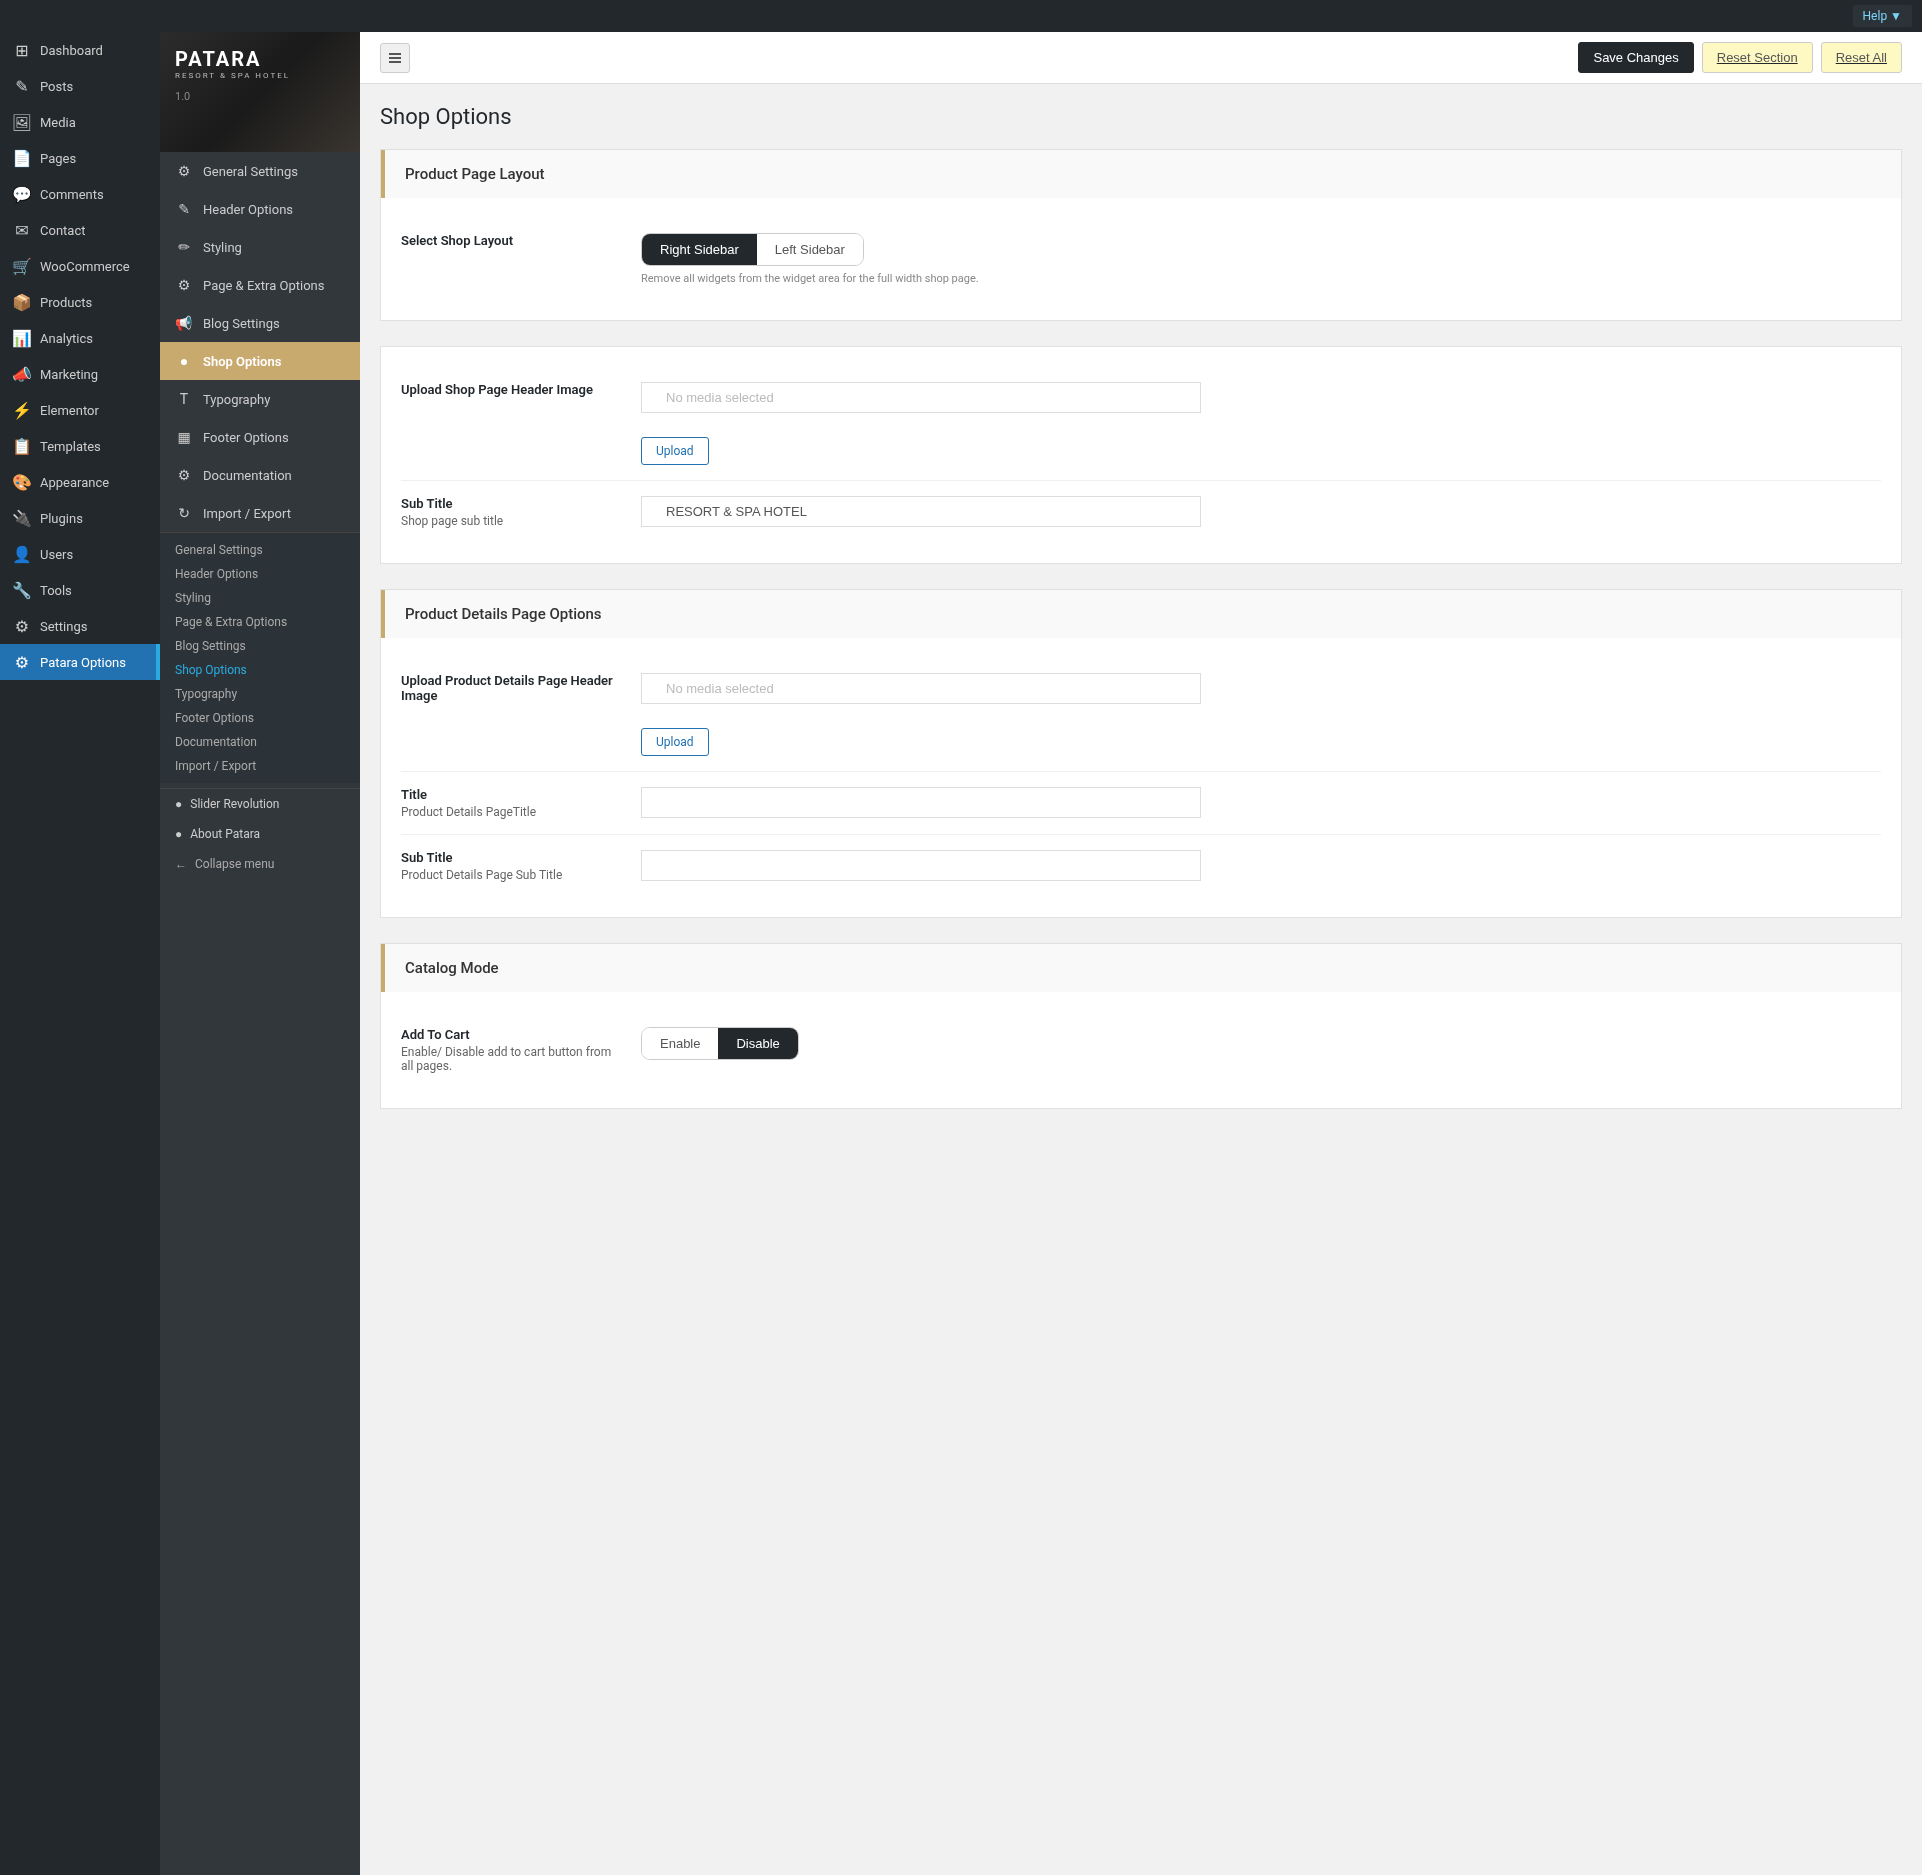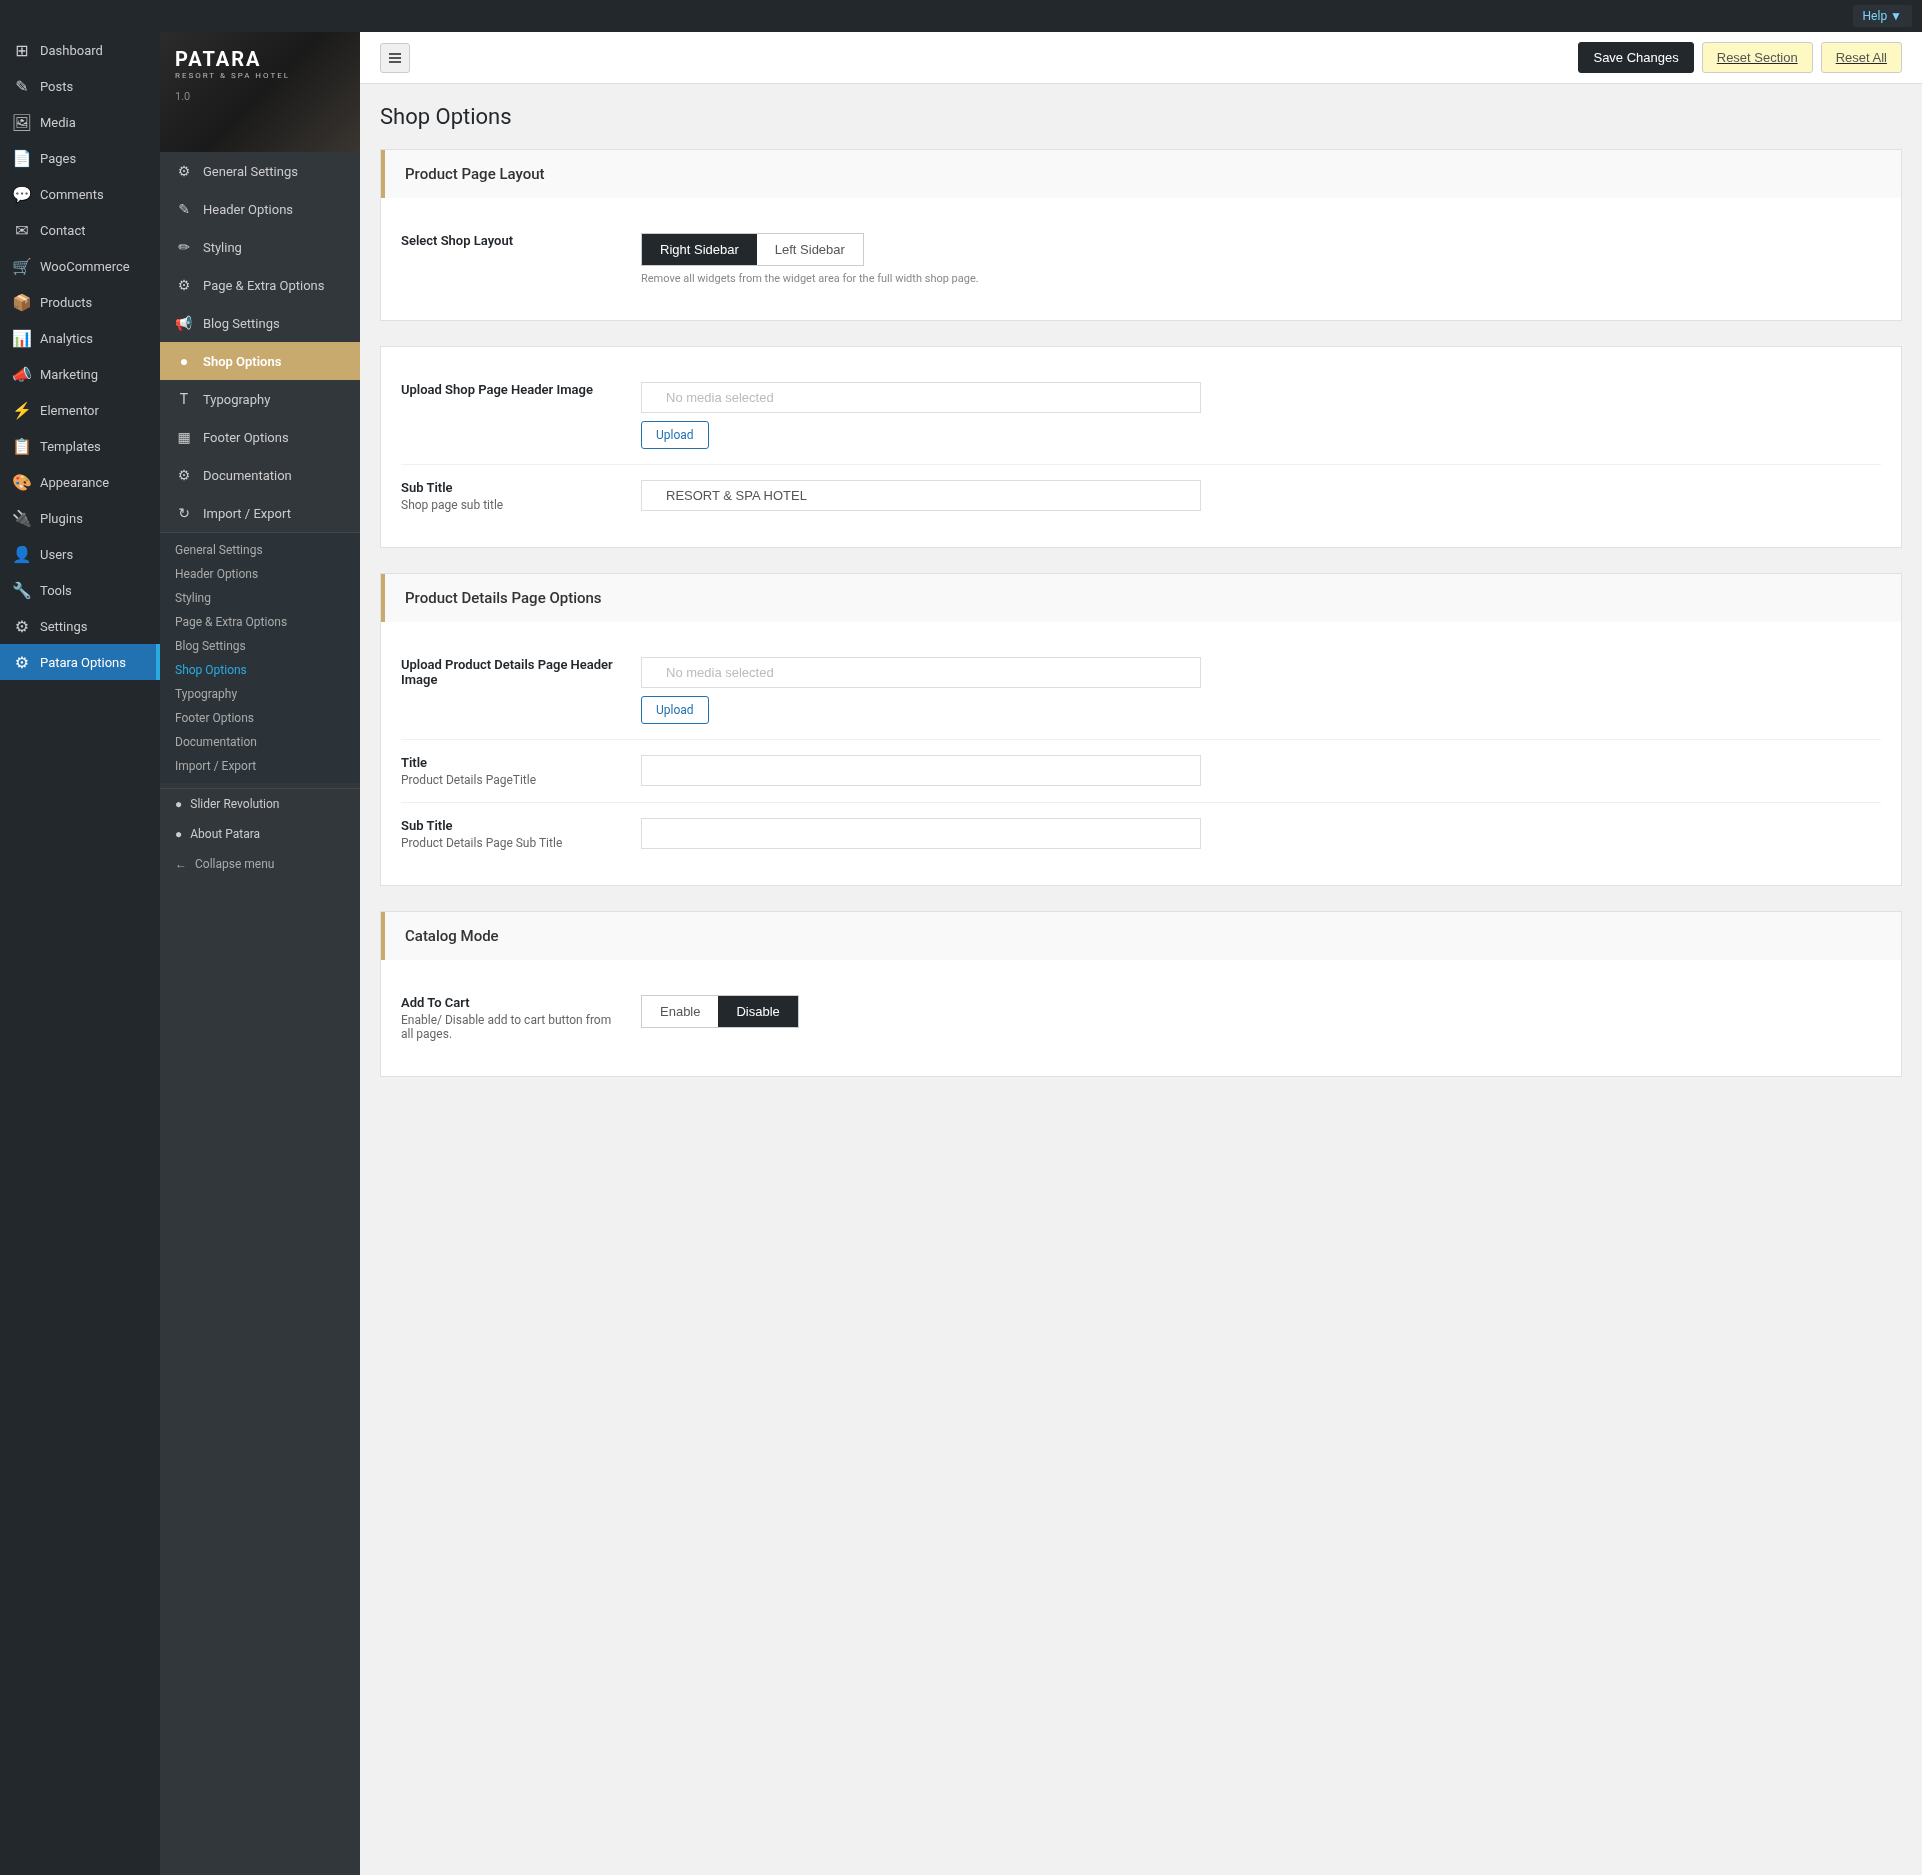--- a/index.html
+++ b/index.html
@@ -61,32 +61,32 @@
 
     
     .form-row { display: flex; align-items: flex-start; padding: 15px 0; border-bottom: 1px solid #f0f0f0; }
     .form-row:last-child { border-bottom: none; }
     .form-label-col { width: 240px; flex-shrink: 0; padding-right: 20px; }
     .form-label { font-weight: 600; font-size: 13px; color: #23282d; margin-bottom: 3px; }
     .form-desc { font-size: 12px; color: #666; }
     .form-control-col { flex: 1; }
 
     
-    .toggle-group { display: flex; border: 1px solid #ccc; border-radius: 0; overflow: hidden; width: fit-content; }
+    .toggle-group { display: flex; border: 1px solid #ccc; border-radius: 9px; overflow: hidden; width: fit-content; }
     .toggle-btn { padding: 8px 18px; background: #fff; border: none; cursor: pointer; font-size: 13px; color: #555; }
     .toggle-btn.active { background: #23282d; color: #fff; }
 
     .form-hint { font-size: 11px; color: #888; margin-top: 6px; }
 
     
     .text-input { width: 100%; max-width: 560px; padding: 7px 24px; border: 1px solid #ddd; border-radius: 0; font-size: 13px; color: #555; background: #fff; }
     .text-input::placeholder { color: #bbb; }
 
     
-    .upload-btn { display: inline-block; padding: 6px 14px; background: #fff; border: 1px solid #2271b1; color: #2271b1; border-radius: 3px; cursor: pointer; font-size: 12px; margin-top: 8px; text-align: center; }
+    .upload-btn { display: inline-block; padding: 6px 14px; background: #fff; border: 1px solid #2271b1; color: #2271b1; border-radius: 3px; cursor: pointer; font-size: 12px; margin-top: 24px; text-align: center; }
 
     
     .collapse-menu-item { display: flex; align-items: center; padding: 8px 15px; color: #aaa; font-size: 12px; cursor: pointer; gap: 8px; }
   </style>
 </head>
 <body>
 
 <div class="admin-bar">
   <span class="admin-bar-help">Help ▼</span>
 </div>

